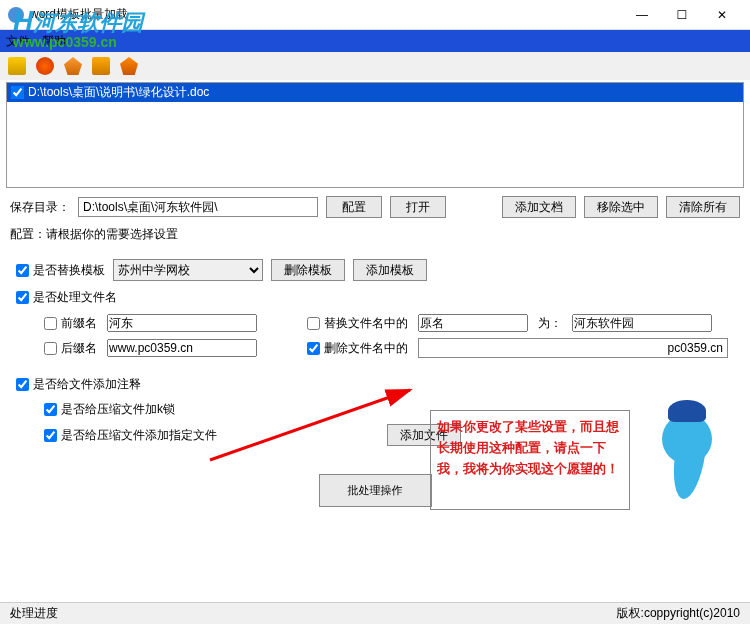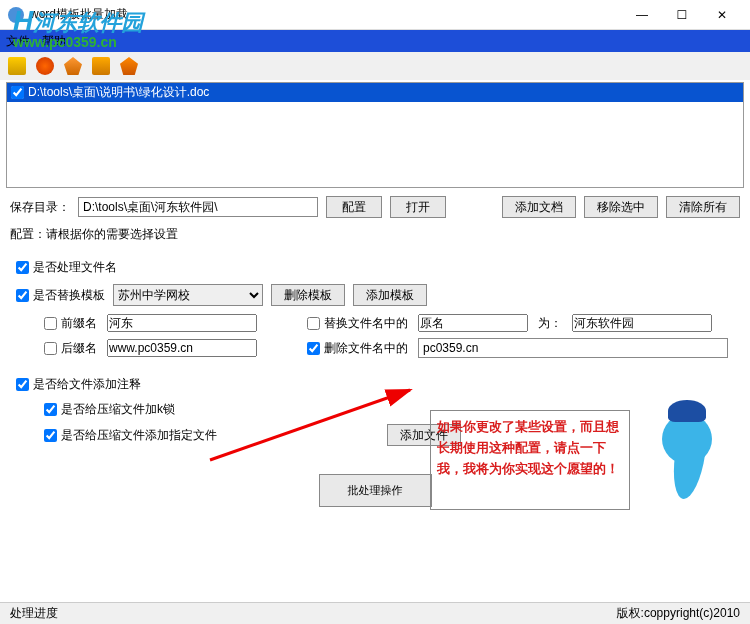--- a/index.html
+++ b/index.html
@@ -26,21 +26,21 @@
     .filelist .row input[type=checkbox] { margin-right: 4px; }
     .save-row { display: flex; align-items: center; gap: 8px; padding: 6px 10px; }
     .save-row .lbl { white-space: nowrap; }
     .save-row input[type=text] { flex: 0 0 240px; border: 1px solid #888; padding: 1px 4px; height: 20px; }
     .btn { border: 1px solid #888; background: #e9e9e9; padding: 2px 12px; cursor: pointer; height: 22px; min-width: 56px; }
     .cfg-title { padding: 2px 10px; }
     .config-area { padding: 6px 16px; }
     .crow { display: flex; align-items: center; gap: 8px; margin: 8px 0; }
     .crow select { border: 1px solid #888; height: 22px; width: 150px; }
     .nested { margin-left: 28px; }
-    .wide-input { width: 310px; border: 1px solid #888; padding: 1px 4px; height: 20px; }
+    .wide-input { width: 310px; border: 1px solid #888; padding: 1px 4px; height: 20px; text-align: right; }
     .msg-box { border: 1px solid #888; width: 200px; height: 100px; padding: 6px; color: #d91e1e; font-size: 13px; line-height: 1.6; font-weight: bold; }
     .genie { position: absolute; right: 18px; top: 400px; width: 90px; height: 110px; }
     .genie-body { width: 50px; height: 50px; background: #3bb4e8; border-radius: 50%; margin: 0 auto; position: relative; }
     .genie-body::after { content: ''; position: absolute; bottom: -35px; left: 10px; width: 30px; height: 45px; background: #3bb4e8; border-radius: 0 0 50% 50% / 0 0 100% 100%; transform: skewX(-8deg); }
     .genie-turban { width: 38px; height: 22px; background: #1c4ea3; border-radius: 50% 50% 20% 20%; margin: 0 auto; margin-bottom: -8px; position: relative; z-index: 1; }
     .main-btn { display: block; margin: 16px auto; border: 1px solid #888; background: #e9e9e9; padding: 8px 28px; cursor: pointer; font-size: 11px; }
     .statusbar { position: absolute; bottom: 0; left: 0; right: 0; height: 22px; border-top: 1px solid #ccc; background: #f0f0f0; display: flex; align-items: center; padding: 0 10px; justify-content: space-between; }
     .arrow { position: absolute; left: 200px; top: 380px; pointer-events: none; z-index: 50; }
     .chk { display: flex; align-items: center; gap: 4px; }
     .sep { flex: 1; }
@@ -93,32 +93,32 @@
   <button class="btn">移除选中</button>
   <button class="btn">清除所有</button>
 </div>
 
 <div class="cfg-title">配置：请根据你的需要选择设置</div>
 
 <div class="config-area">
   <div class="crow">
     <label class="chk">
         <input type="checkbox" checked="" style="">
-        <span>是否处理文件名</span>
+        <span>是否替换模板</span>
       </label>
+    <select><option>苏州中学网校</option></select>
+    <button class="btn">删除模板</button>
+    <button class="btn">添加模板</button>
   </div>
 
   <div class="crow">
     <label class="chk">
         <input type="checkbox" checked="" style="">
-        <span>是否替换模板</span>
+        <span>是否处理文件名</span>
       </label>
-    <select><option>苏州中学网校</option></select>
-    <button class="btn">删除模板</button>
-    <button class="btn">添加模板</button>
   </div>
 
   <div class="nested">
     <div class="r2">
       <label class="chk">
           <input type="checkbox" style="">
           <span>前缀名</span>
         </label>
       <input type="text" style="width: 150px;" value="河东">
       <span style="width:30px"></span>

